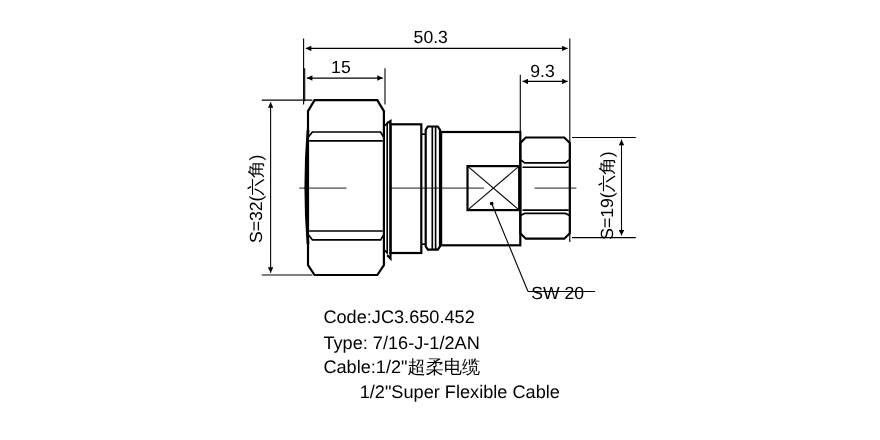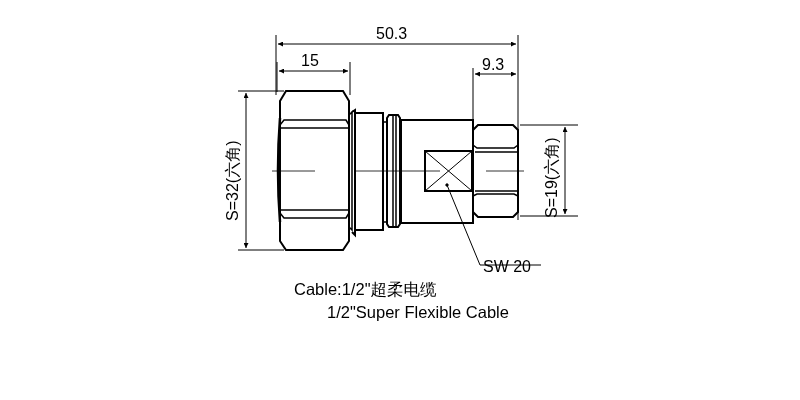--- a/index.html
+++ b/index.html
@@ -97,15 +97,17 @@
 
   <g stroke="#000" fill="none">
     <circle cx="447" cy="185" r="1.2" fill="#000"></circle>
     <line x1="447" y1="185" x2="480" y2="265" stroke-width="1"></line>
     <line x1="480" y1="265" x2="541" y2="265" stroke-width="1"></line>
   </g>
   <text class="dim-text" x="483" y="272">SW 20</text>
 </svg>
 
 <div class="info">
+  <div>Code:JC3.650.452</div>
+  <div>Type: 7/16-J-1/2AN</div>
   <div>Cable:1/2"超柔电缆</div>
   <div class="indent">1/2"Super Flexible Cable</div>
 </div>
 
 </body></html>

